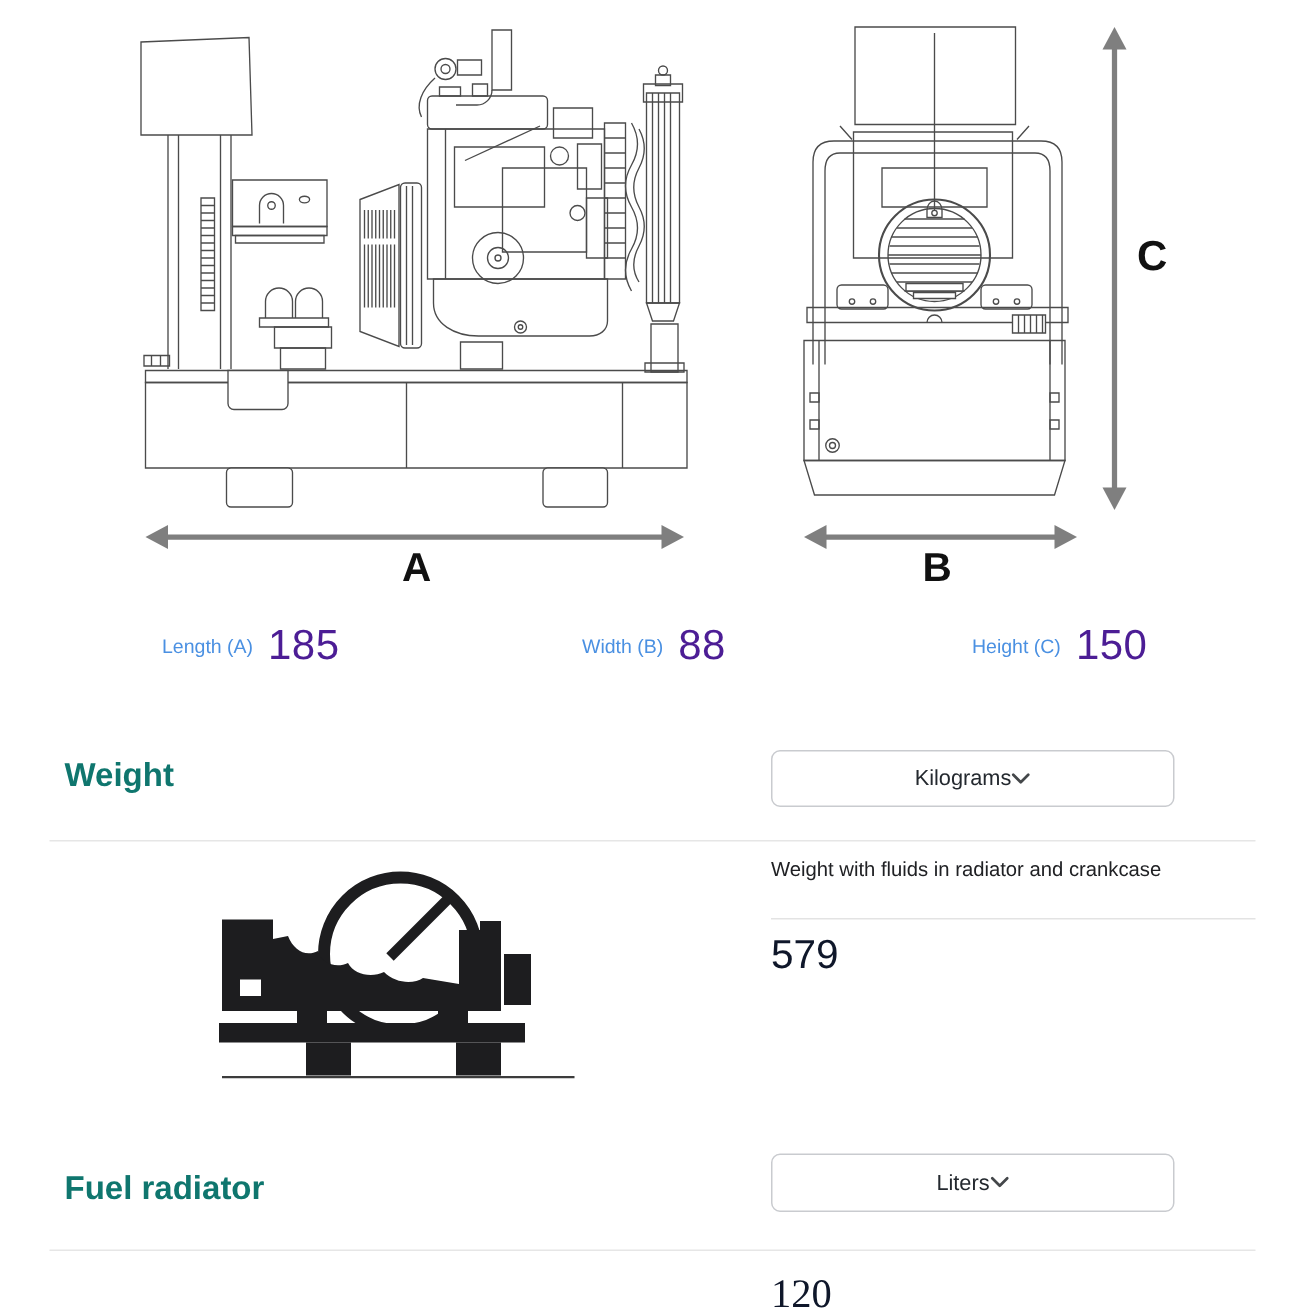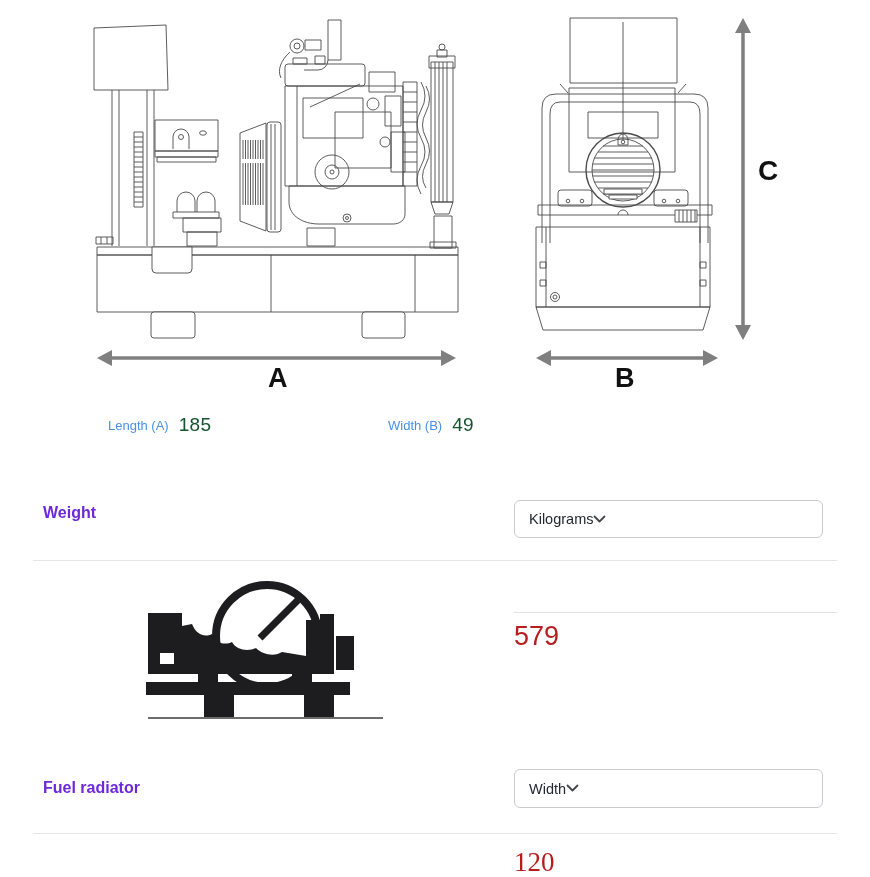--- a/index.html
+++ b/index.html
@@ -7,31 +7,31 @@
     position:relative; width:870px; height:877px; background:#ffffff;
     font-family:"Liberation Sans", sans-serif; overflow:hidden;
   }
   svg text { font-family:"Liberation Sans", sans-serif; }
   .drawing { position:absolute; }
   .drawing path, .drawing rect, .drawing line, .drawing circle, .drawing ellipse, .drawing polyline {
     vector-effect:non-scaling-stroke;
   }
   .dim-group { position:absolute; display:flex; align-items:center; gap:10px; }
   .dim-label { color:#4a90e2; font-size:13px; }
-  .dim-value { color:#14532d; font-size:19px; letter-spacing:.3px; }
-  .section-title { position:absolute; font-size:16px; font-weight:bold; color:#6d28d9; }
+  .dim-value { color:#4c1d95; font-size:28px; letter-spacing:.3px; }
+  .section-title { position:absolute; font-size:22px; font-weight:bold; color:#0f766e; }
   .unit-select {
-    position:absolute; width:309px; height:38px; box-sizing:border-box;
+    position:absolute; width:269px; height:38px; box-sizing:border-box;
     border:1px solid #c9cbcf; border-radius:6px; background:#fff;
-    display:flex; align-items:center; justify-content:flex-start;
+    display:flex; align-items:center; justify-content:center;
     padding:0 14px; font-size:14.5px; color:#24292f; cursor:pointer;
   }
   .divider { position:absolute; height:1px; background:#e6e6e6; }
   .spec-label { position:absolute; font-size:13.5px; color:#202124; }
-  .big-value { position:absolute; font-size:27px; color:#b91c1c;text-align:right; }
+  .big-value { position:absolute; font-size:27px; color:#0f172a;text-align:right; }
   .chev { display:flex; align-items:center; }
 </style>
 </head>
 <body>
 
 <div class="canvas">
 
   <svg class="drawing" style="left:85px; top:12px;" width="385" height="378" viewBox="0 0 385 378">
     <g fill="none" stroke="#4b4b4b" stroke-width="0.9">
 
@@ -173,21 +173,25 @@
       <text x="85" y="375" font-size="27" font-weight="700" fill="#111">B</text>
     </g>
   </svg>
 
   <div class="dim-group" style="left:108px; top:414px;text-align:right;">
     <span class="dim-label">Length (A)</span>
     <span class="dim-value">185</span>
   </div>
   <div class="dim-group" style="left:388px; top:414px;text-align:right;">
     <span class="dim-label">Width (B)</span>
-    <span class="dim-value">49</span>
+    <span class="dim-value">88</span>
+  </div>
+  <div class="dim-group" style="left:648px; top:414px;">
+    <span class="dim-label">Height (C)</span>
+    <span class="dim-value">150</span>
   </div>
 
   <div class="section-title" style="left:43px; top:504px;">Weight</div>
 
   <div class="unit-select" style="left:514px; top:500px;">
     <span>Kilograms</span>
     <span class="chev">
       <svg width="13" height="9" viewBox="0 0 13 9">
           <polyline points="1.5,1.5 6.5,6.5 11.5,1.5" fill="none" stroke="#44474a" stroke-width="1.8" stroke-linecap="round" stroke-linejoin="round"></polyline>
         </svg>
@@ -205,27 +209,28 @@
     <rect x="20" y="85" width="14" height="11" fill="#ffffff"></rect>
     <rect x="196" y="68" width="18" height="34" fill="#1d1d1f"></rect>
     <rect x="58" y="106" width="20" height="12" fill="#1d1d1f"></rect>
     <rect x="152" y="106" width="20" height="12" fill="#1d1d1f"></rect>
     <rect x="6" y="114" width="204" height="13" fill="#1d1d1f"></rect>
     <rect x="64" y="127" width="30" height="22" fill="#1d1d1f"></rect>
     <rect x="164" y="127" width="30" height="22" fill="#1d1d1f"></rect>
     <line x1="8" y1="150" x2="243" y2="150" stroke="#3c3c3c" stroke-width="1.5"></line>
   </svg>
 
+  <div class="spec-label" style="left:514px; top:572px;">Weight with fluids in radiator and crankcase</div>
   <div class="divider" style="left:514px; top:612px; width:323px; background:#e3e3e3;"></div>
   <div class="big-value" style="left:514px; top:621px;">579</div>
 
   <div class="section-title" style="left:43px; top:779px;">Fuel radiator</div>
 
   <div class="unit-select" style="left:514px; top:769px; height:39px;">
-    <span>Width</span>
+    <span>Liters</span>
     <span class="chev">
       <svg width="13" height="9" viewBox="0 0 13 9">
           <polyline points="1.5,1.5 6.5,6.5 11.5,1.5" fill="none" stroke="#44474a" stroke-width="1.8" stroke-linecap="round" stroke-linejoin="round"></polyline>
         </svg>
     </span>
   </div>
 
   <div class="divider" style="left:33px; top:833px; width:804px;"></div>
 
   <div class="big-value" style="left:514px; top:847px;font-family:Liberation Serif, serif;">120</div>

